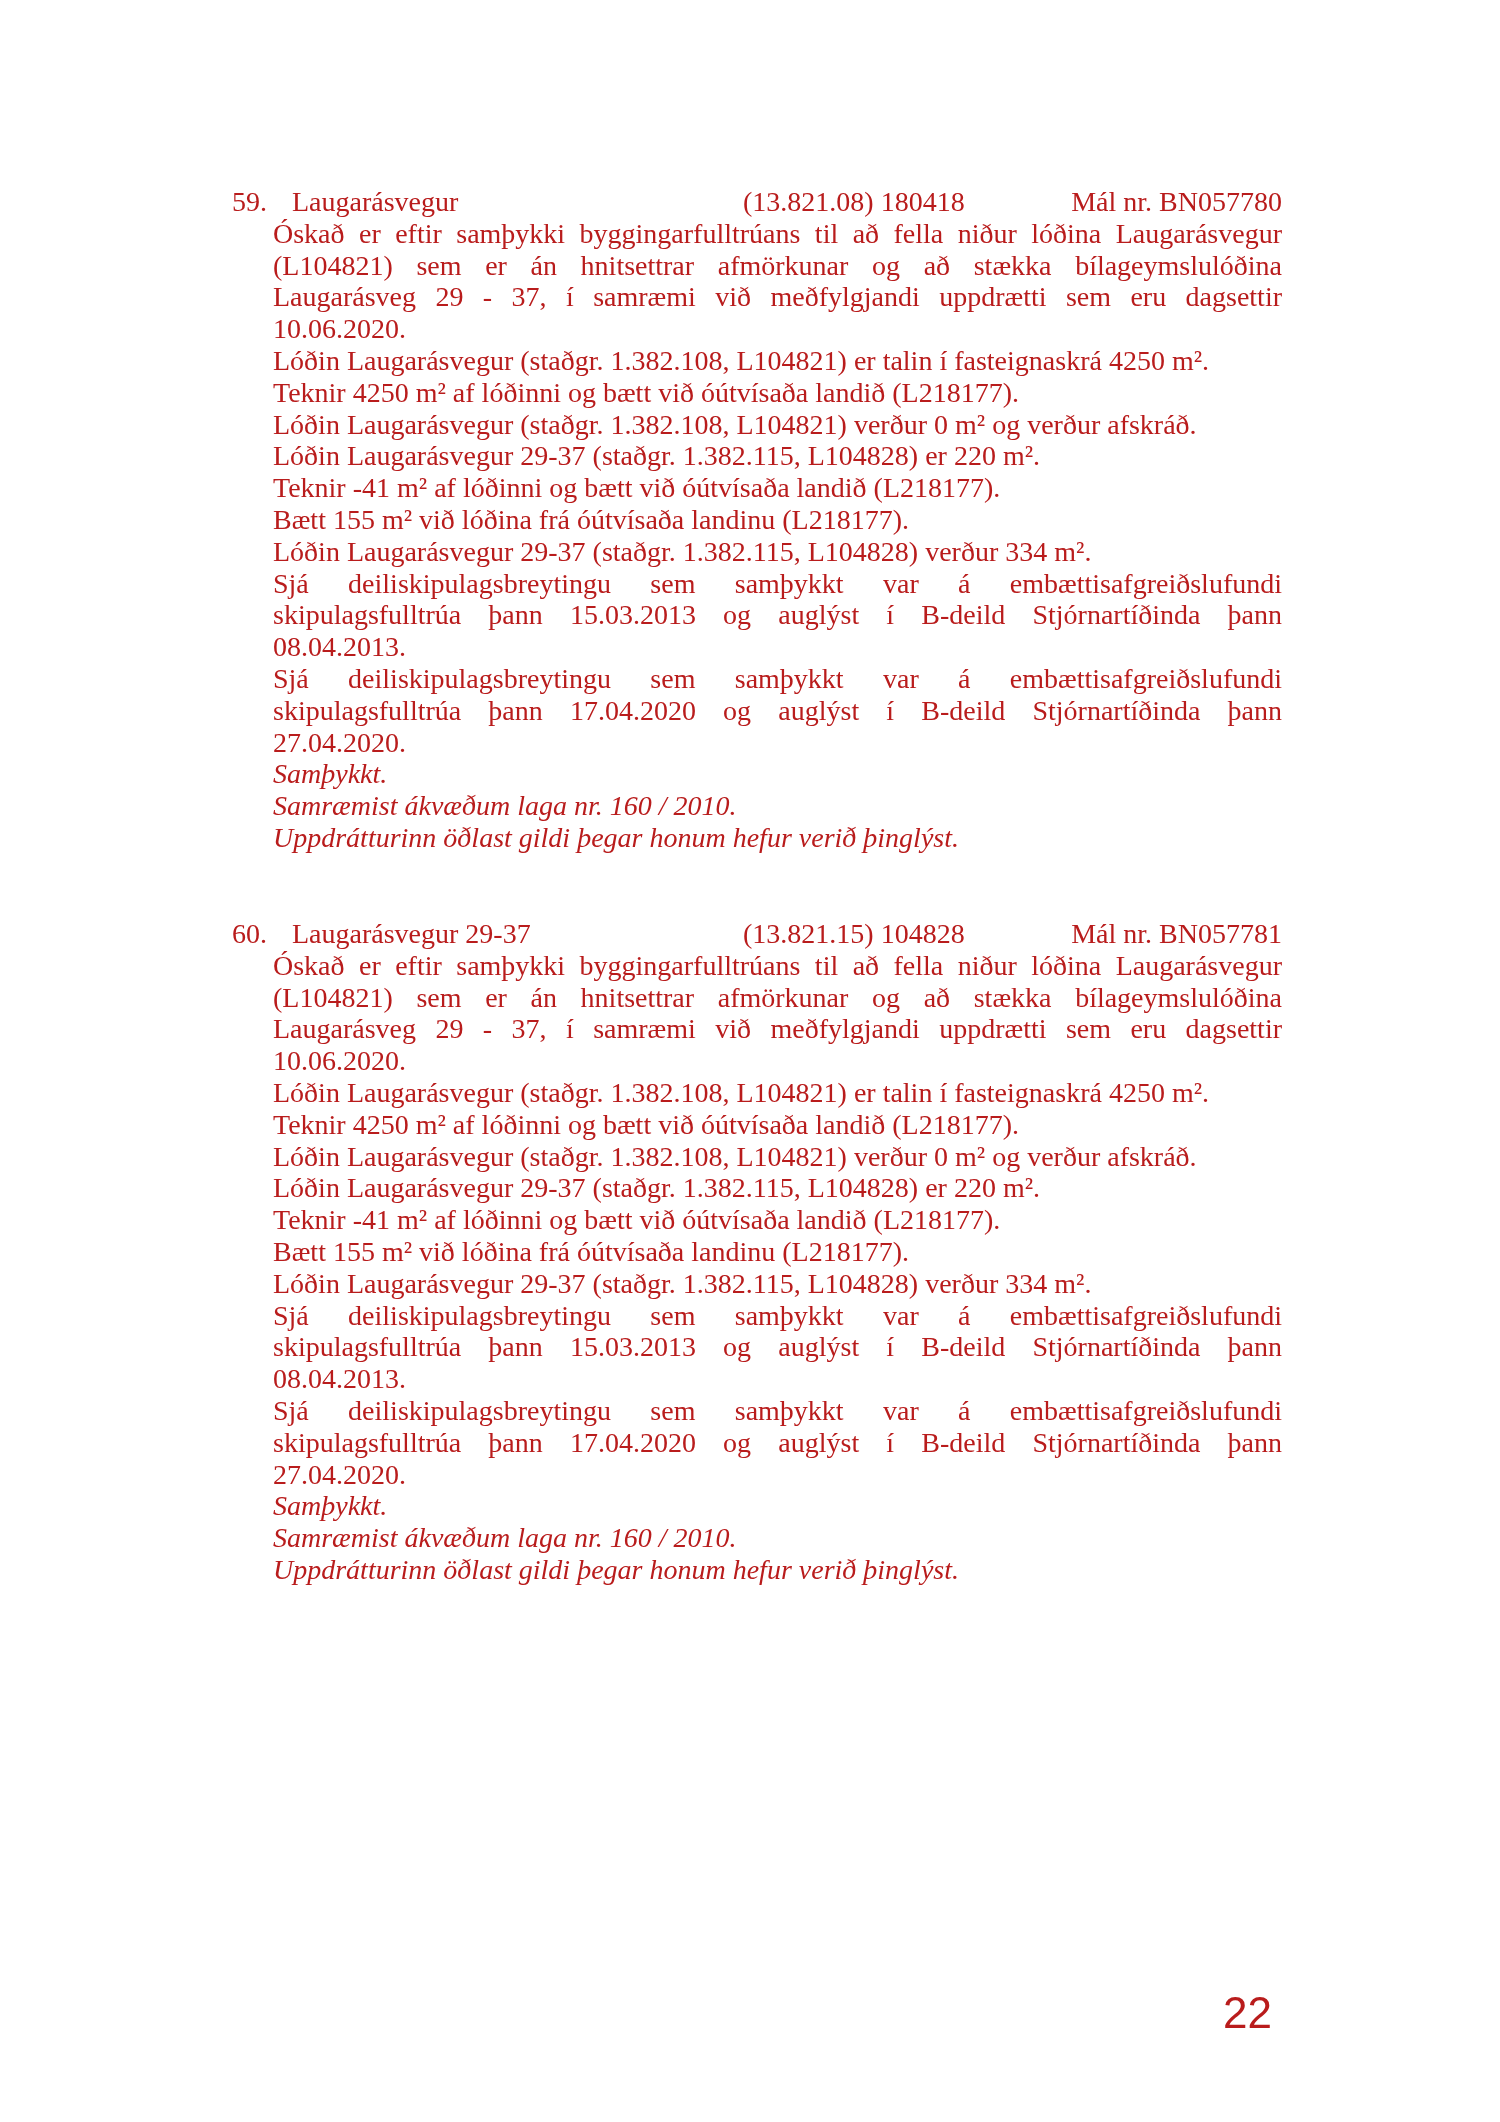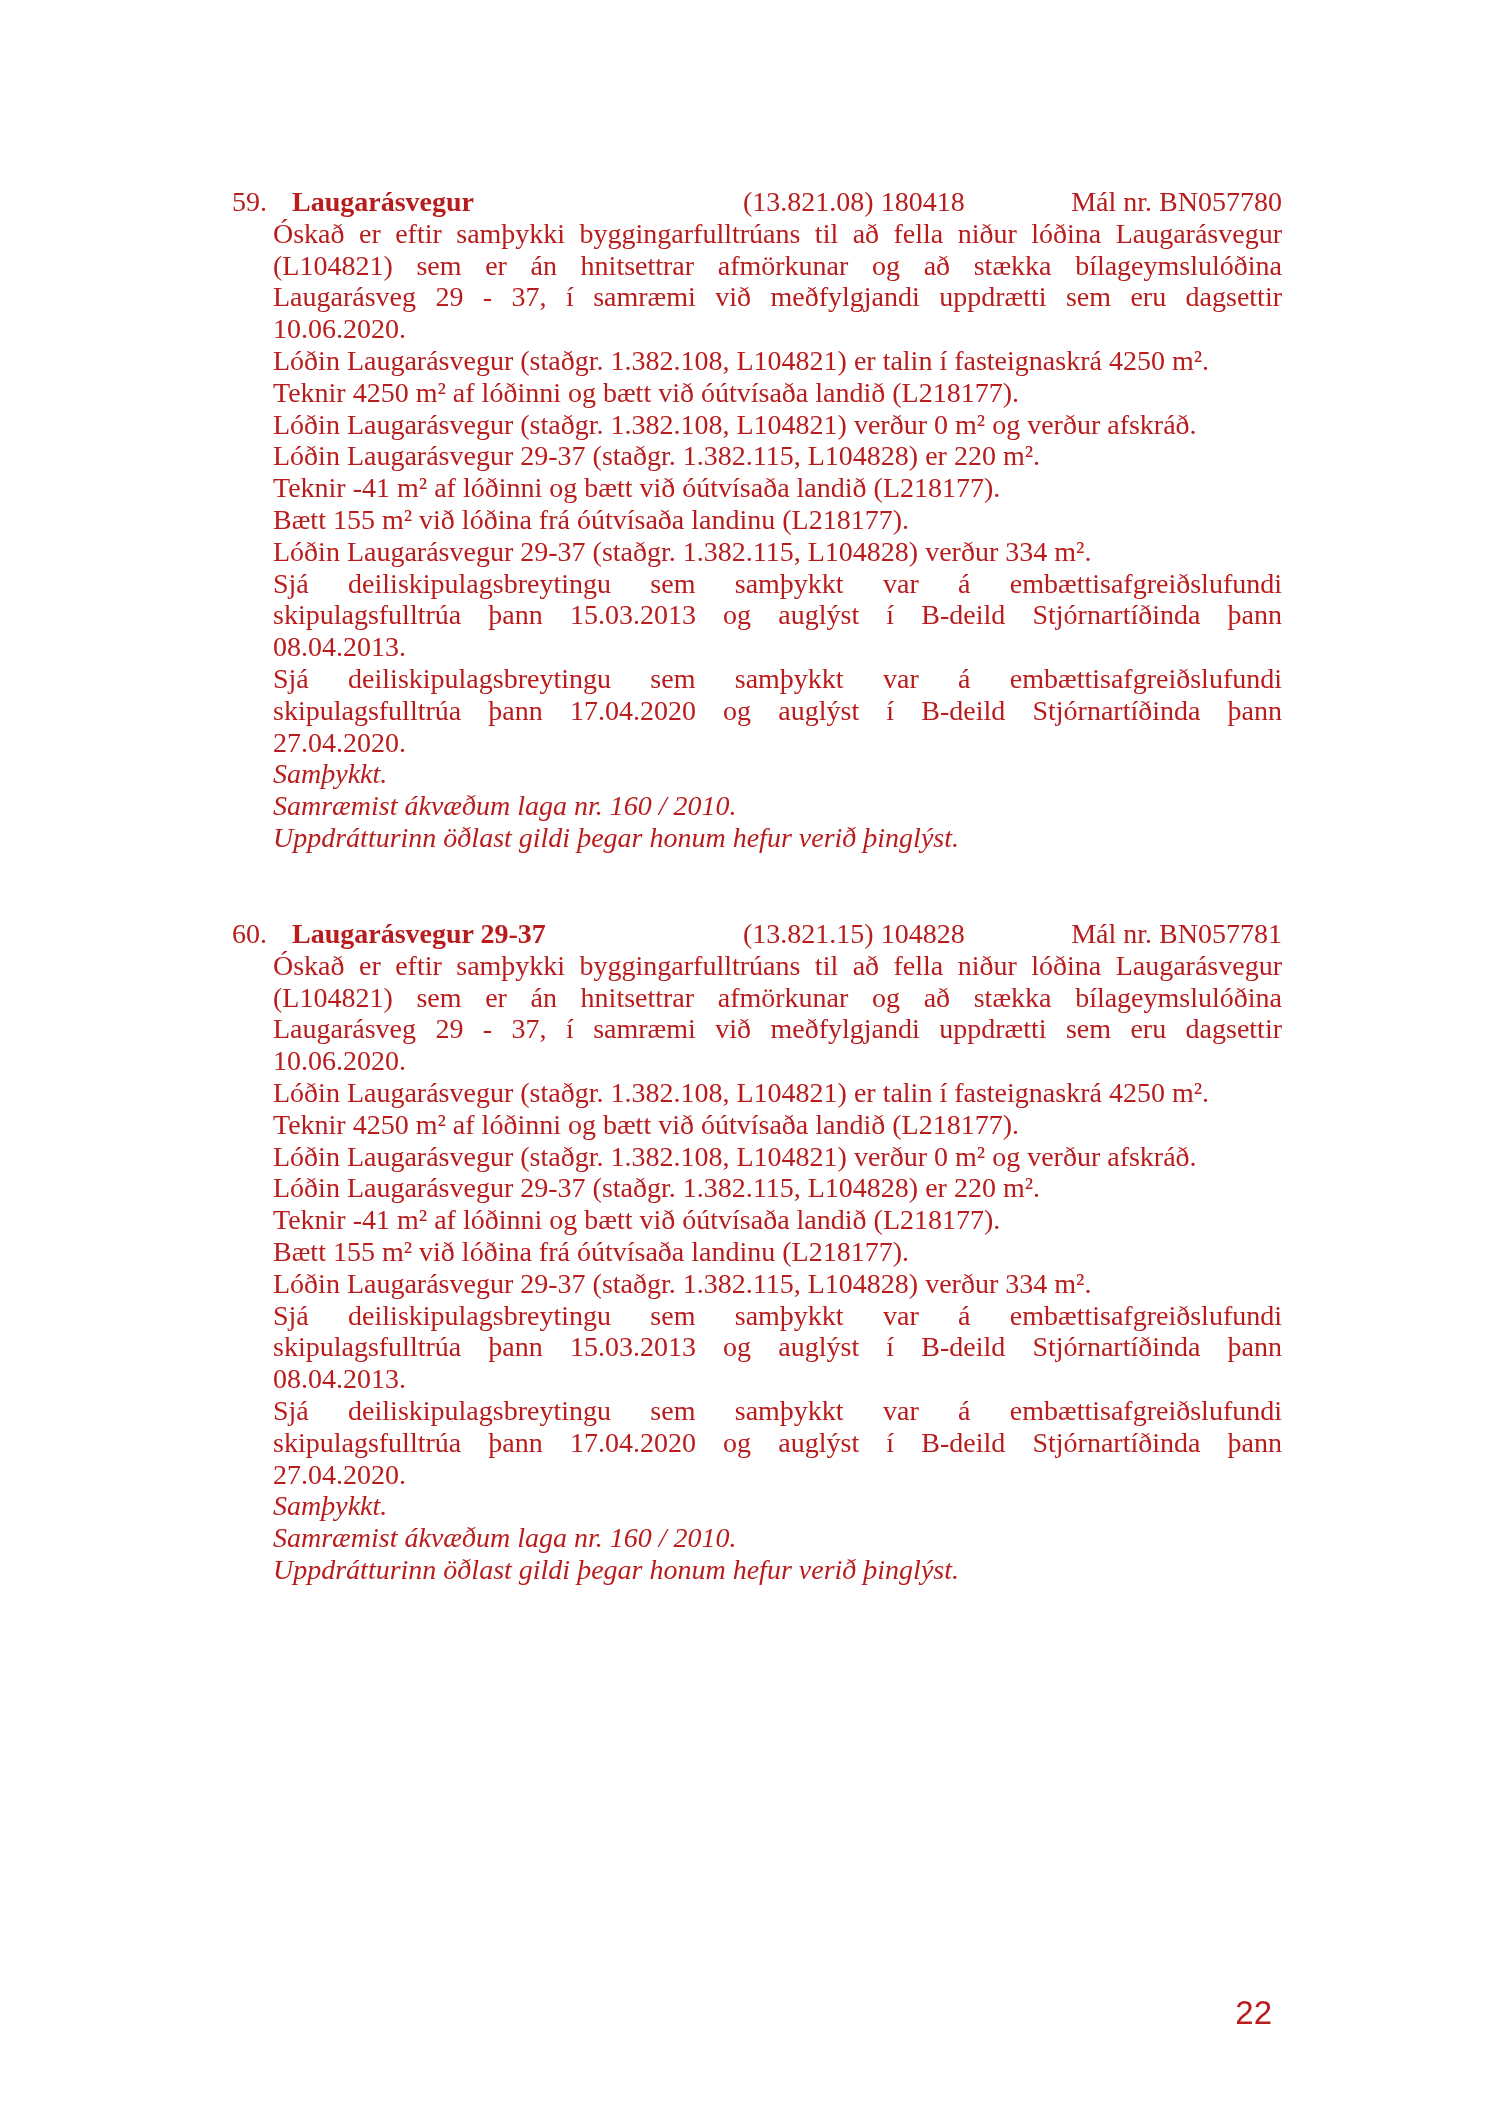--- a/index.html
+++ b/index.html
@@ -39,21 +39,21 @@
   }
   .item-number {
     position: absolute;
     left: -41px;
     top: 0;
   }
   .item-title {
     position: absolute;
     left: 19px;
     top: 0;
-    font-weight: bold;
+    font-weight: normal;
   }
   .item-ref {
     position: absolute;
     left: 470px;
     top: 0;
   }
   .item-case {
     position: absolute;
     right: 0;
     top: 0;
@@ -66,21 +66,21 @@
     text-align-last: justify;
   }
   .line.italic {
     font-style: italic;
   }
   .page-number {
     position: absolute;
     top: 1996px;
     right: 228px;
     font-family: "Liberation Sans", "DejaVu Sans", sans-serif;
-    font-size: 33px;
+    font-size: 44px;
     line-height: 33px;
   }
 </style>
 </head>
 <body>
 
 <div class="page">
   <div class="items">
   <section class="item">
     <div class="item-header">

